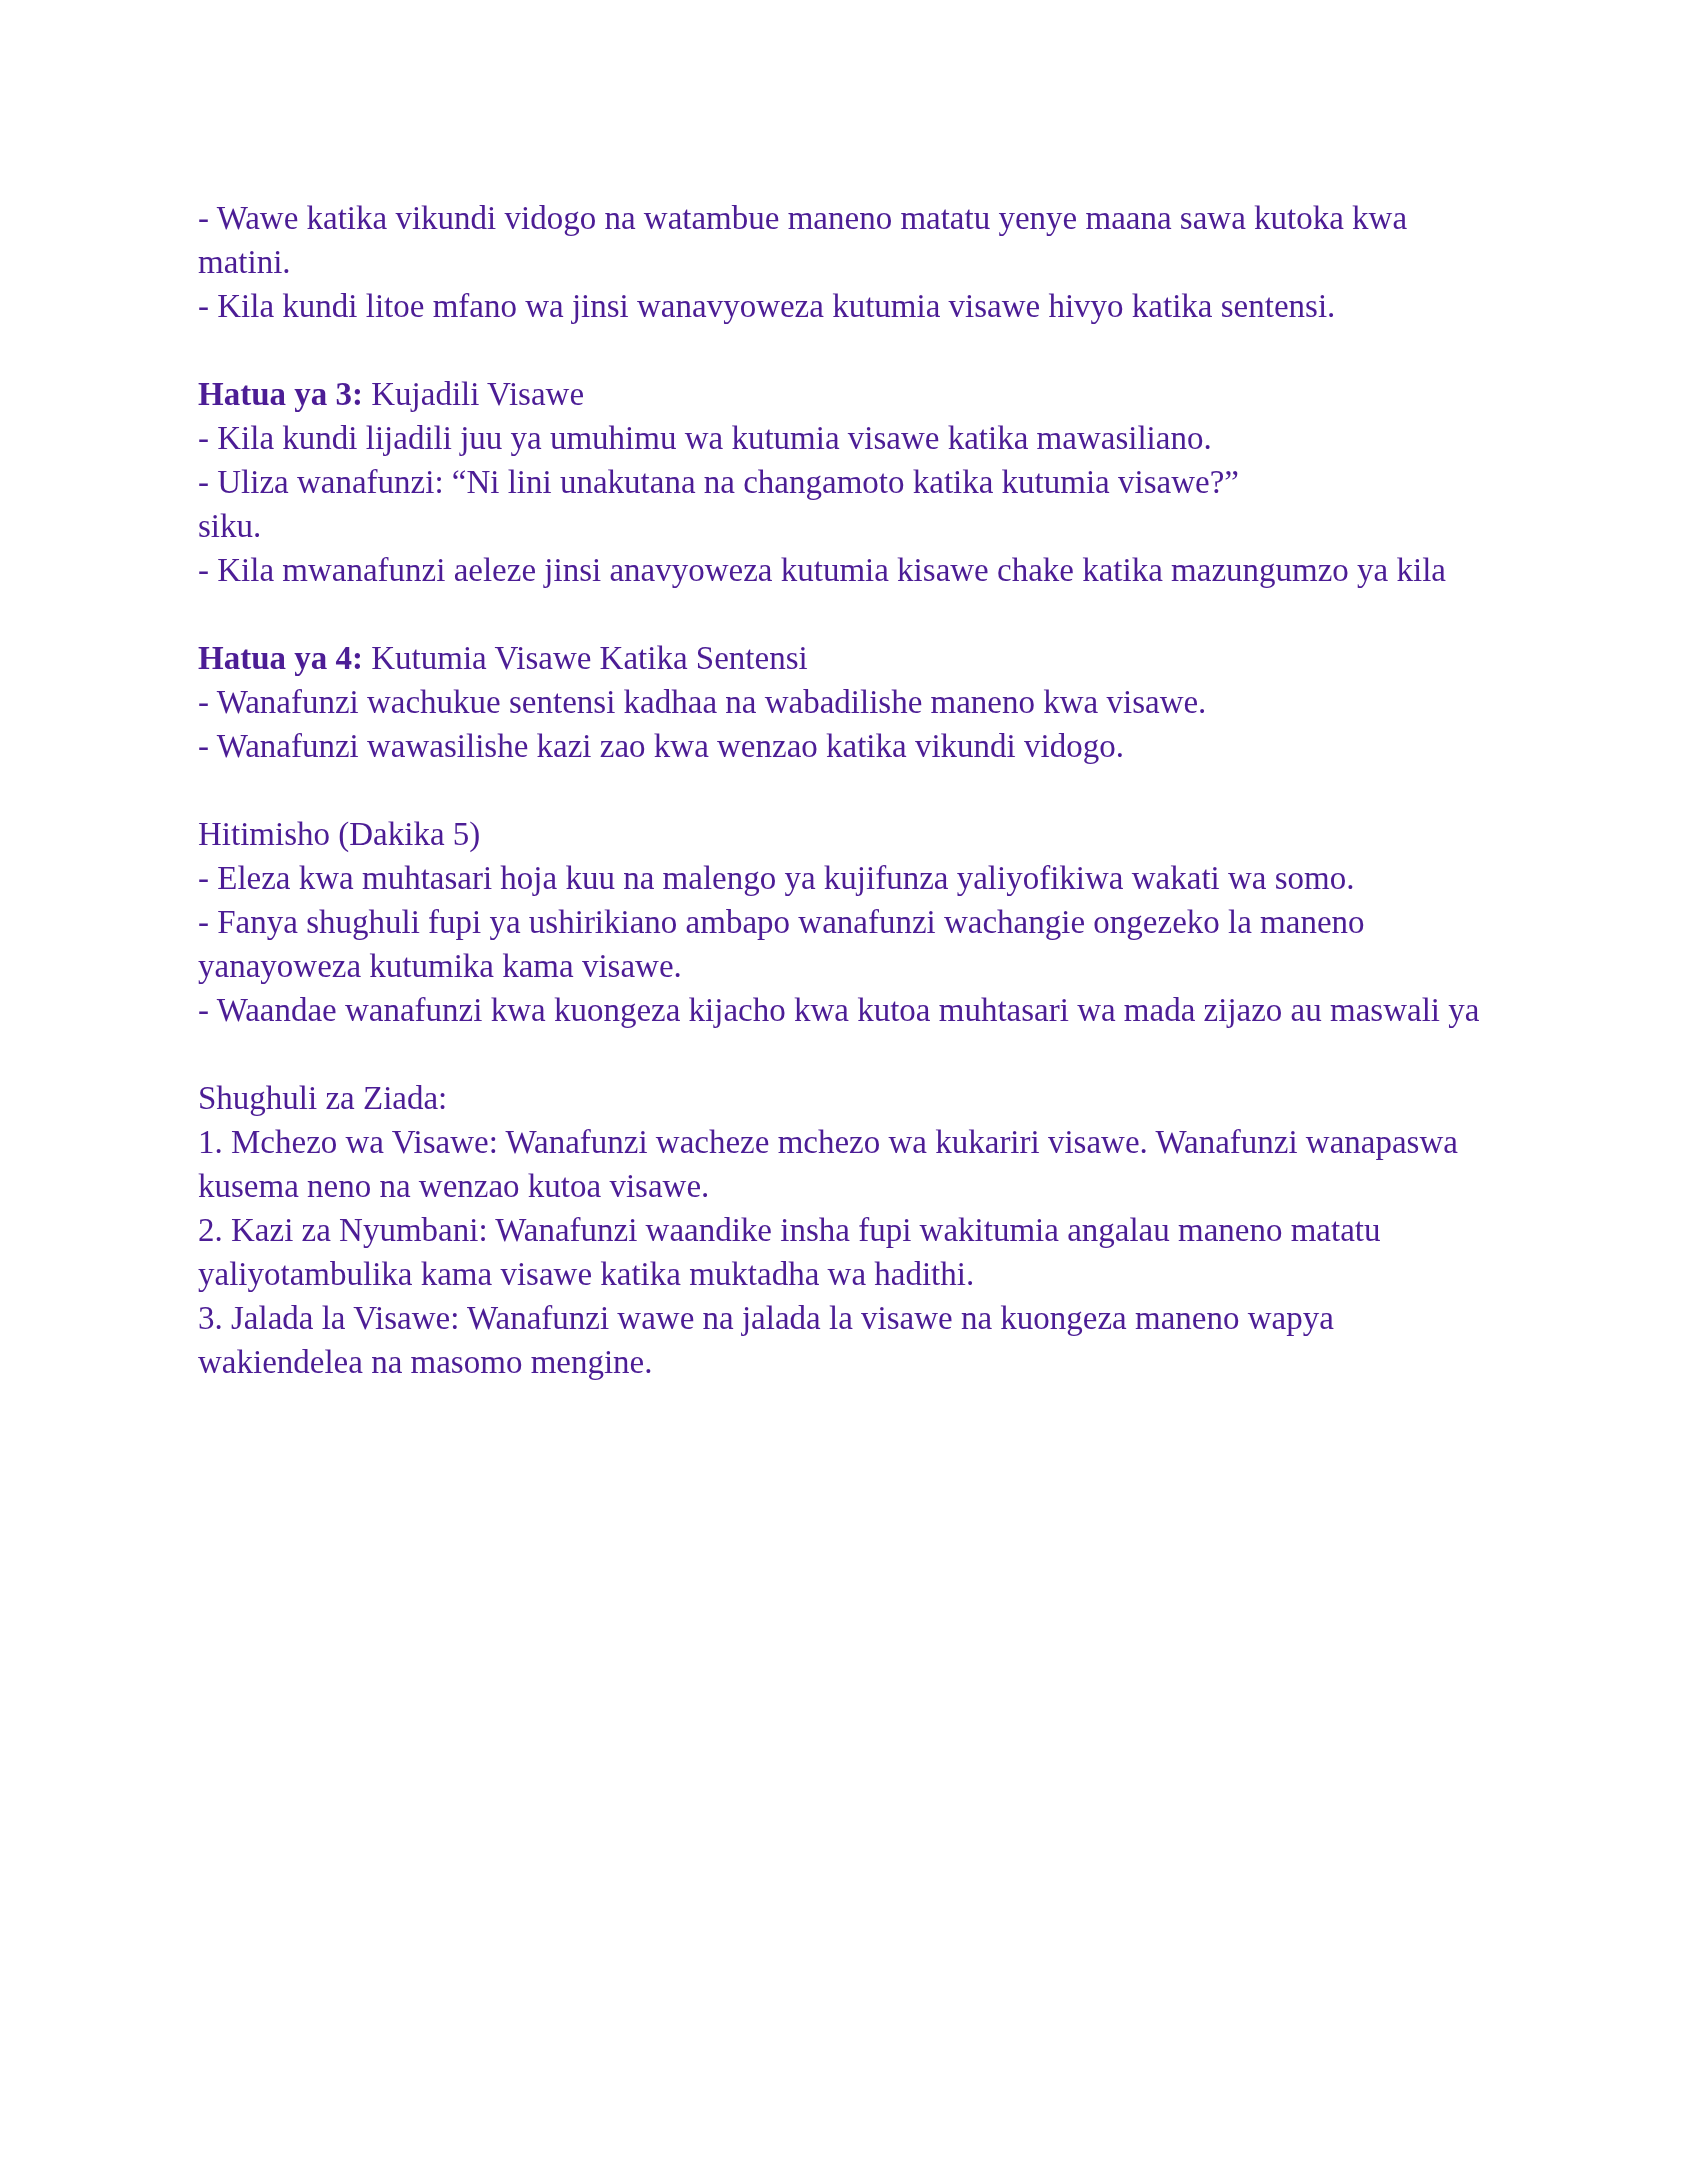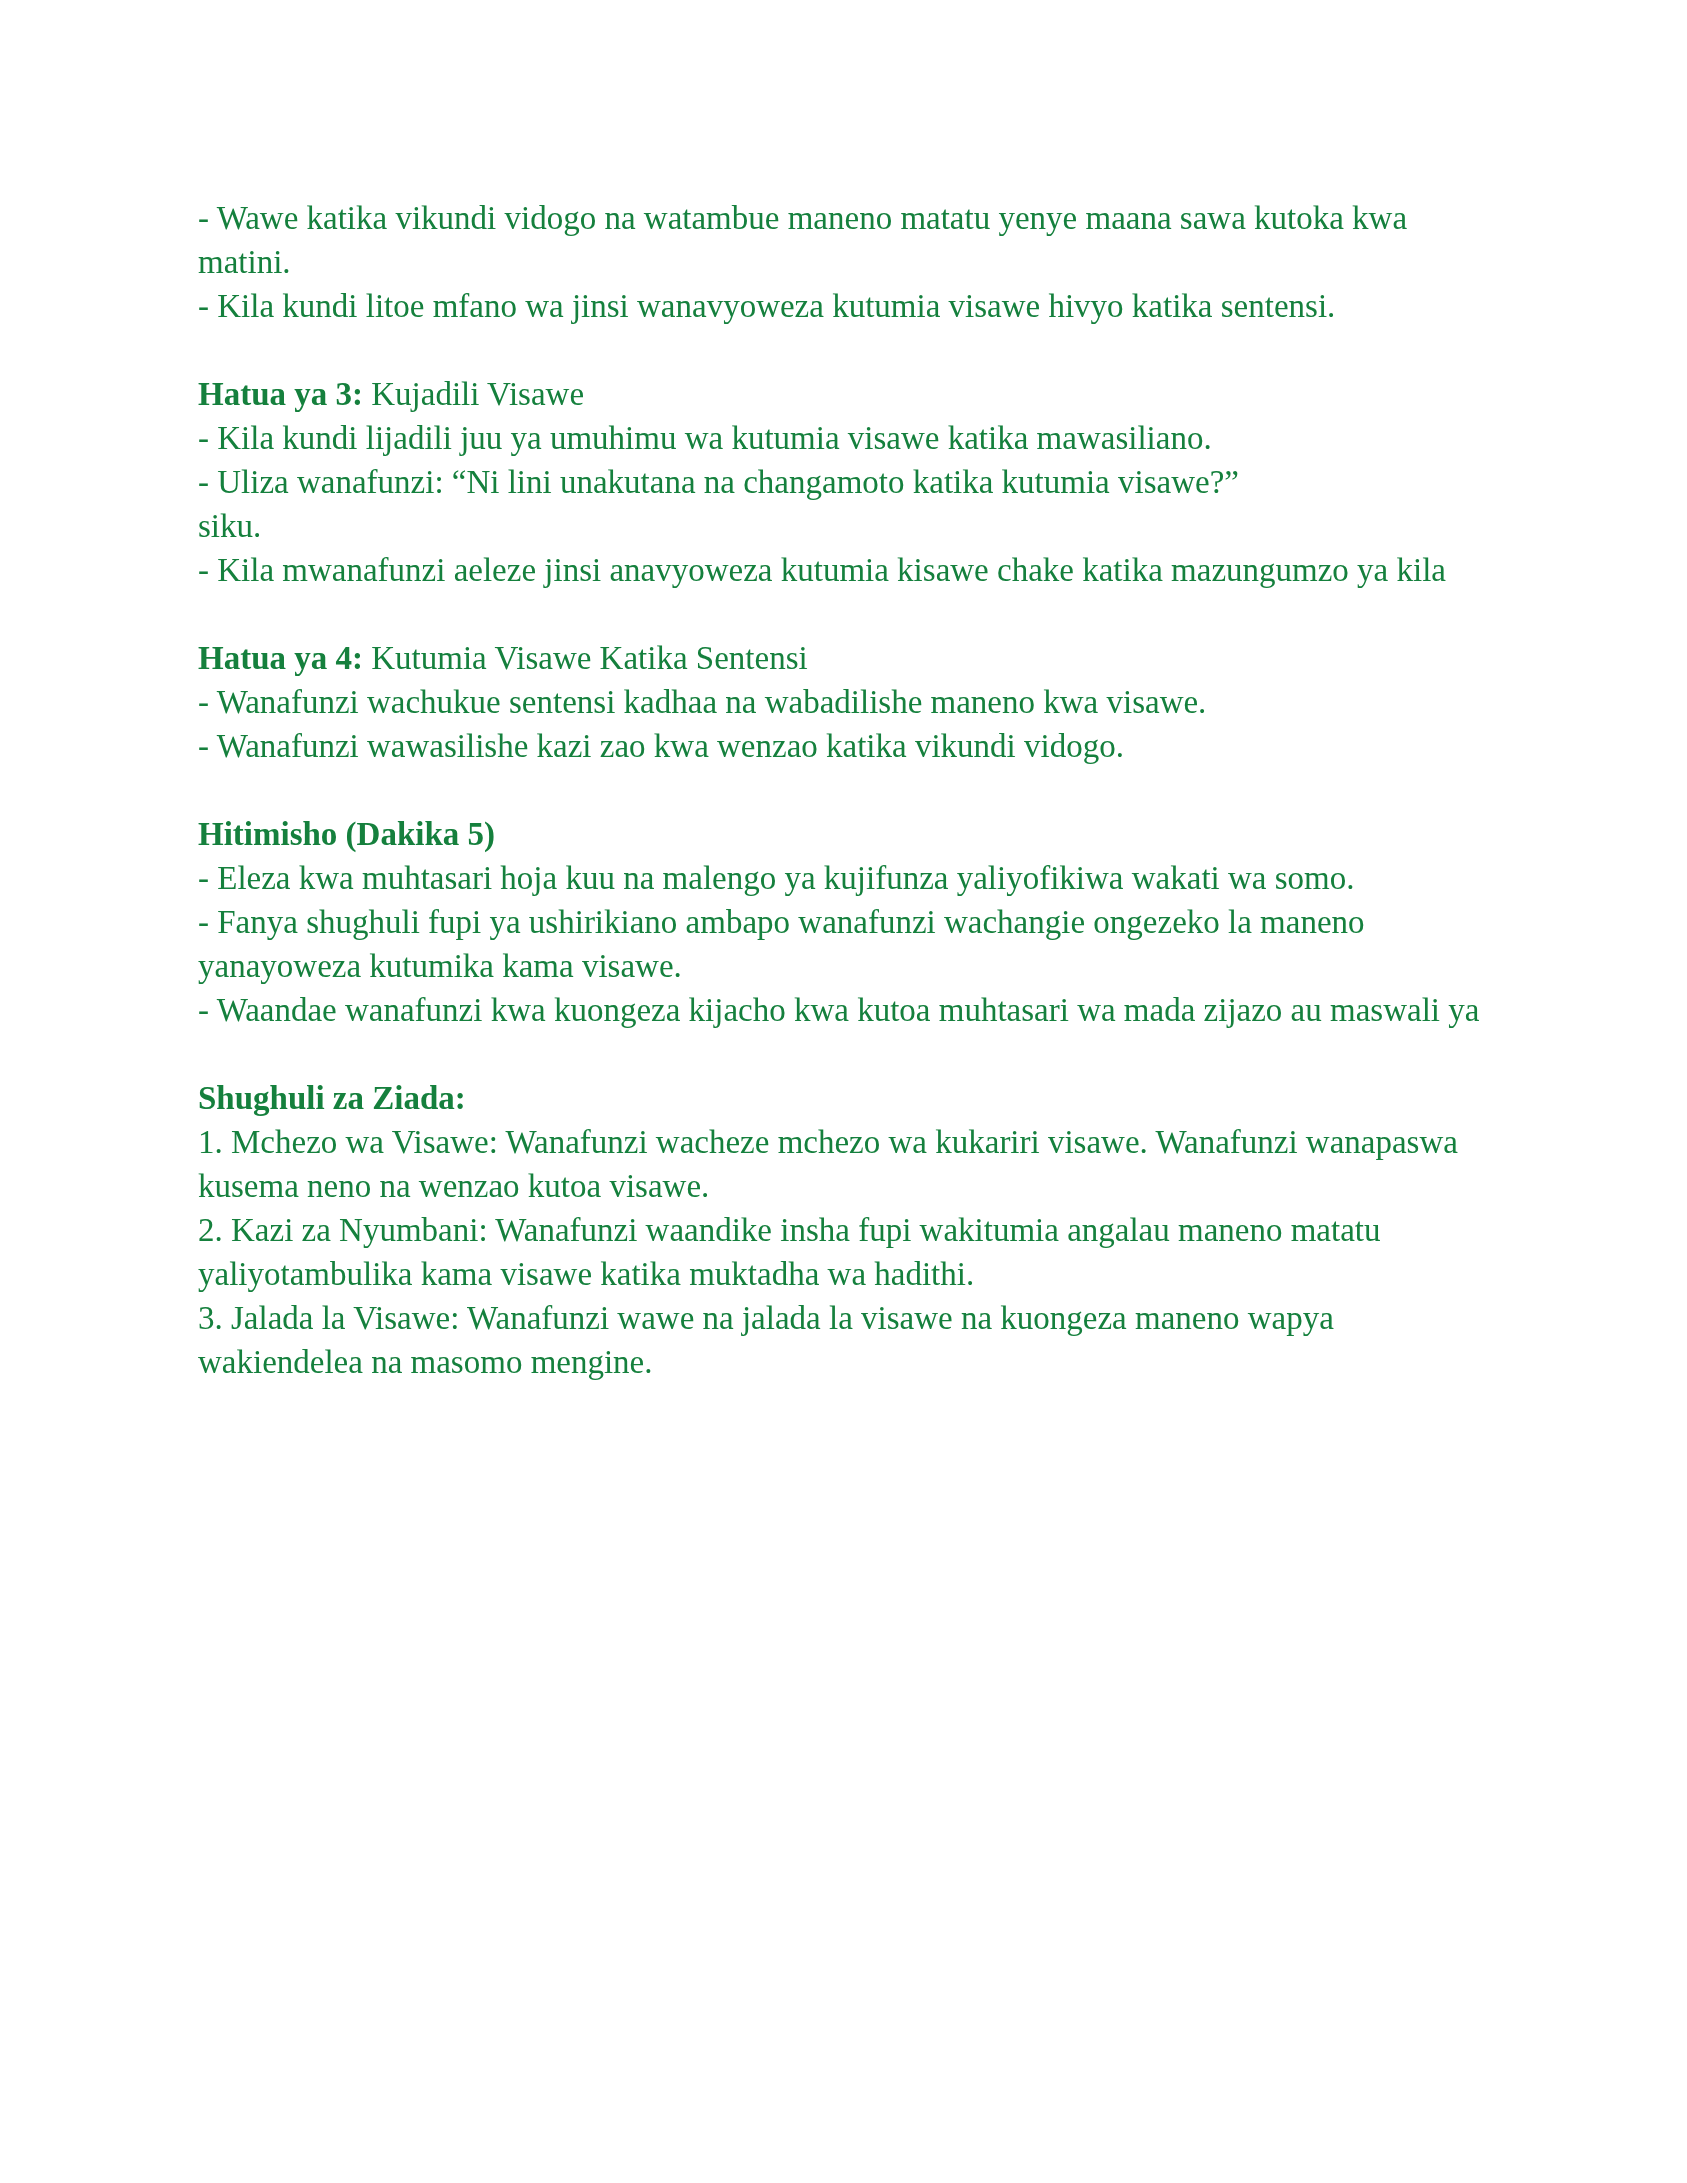--- a/index.html
+++ b/index.html
@@ -5,25 +5,25 @@
   html, body { margin: 0; padding: 0; background: #ffffff; }
   body { width: 1687px; height: 2183px; position: relative; overflow: hidden; }
   .page {
     position: absolute;
     left: 198px;
     top: 196px;
     width: 1297px;
     font-family: "Liberation Serif", "DejaVu Serif", serif;
     font-size: 33px;
     line-height: 44px;
-    color: #15803d;
+    color: #4c1d95;
   }
   .line { display: block; white-space: nowrap; min-height: 44px; }
   .blank { height: 44px; }
-  .bold { font-weight: bold; }
+  .bold { font-weight: normal; }
 </style>
 </head>
 <body>
 
 <div class="page">
 
   <div>
     <span class="line">- Wawe katika vikundi vidogo na watambue maneno matatu yenye maana sawa kutoka kwa</span>
     <span class="line">matini.</span>
     <span class="line">- Kila kundi litoe mfano wa jinsi wanavyoweza kutumia visawe hivyo katika sentensi.</span>

